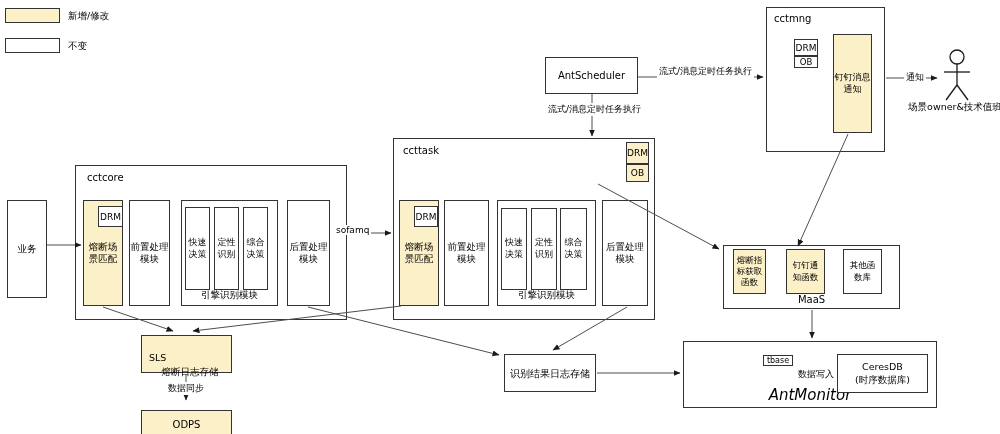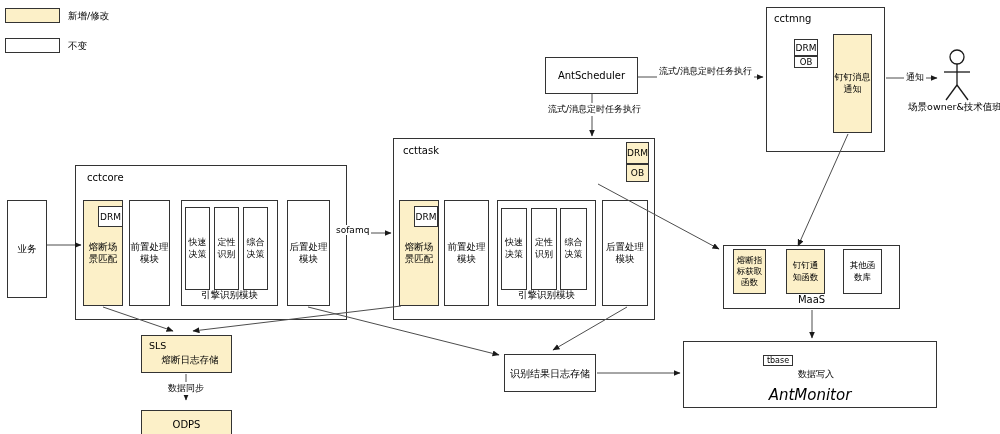--- a/index.html
+++ b/index.html
@@ -13,21 +13,21 @@
   .container.lvl2 { z-index:2; }
   .ctitle { position:absolute; top:6px; left:11px; font-size:10px; z-index:3; }
   .btitle { position:absolute; bottom:3px; left:0; width:100%; text-align:center; font-size:9.5px; z-index:3; }
   .tag { position:absolute; border:1px solid #333; background:#fff; box-sizing:border-box;
          display:flex; align-items:center; justify-content:center; font-size:9px; z-index:4; }
   .tag.hl { background:#fcf0c8; }
   .edge-label { position:absolute; font-size:9px; background:#fff; padding:0 2px; white-space:nowrap; z-index:6; }
   .plain-label { position:absolute; font-size:9.5px; z-index:6; white-space:nowrap; }
   svg.wires { position:absolute; left:0; top:0; width:1000px; height:434px; z-index:5; pointer-events:none; }
   .actor-label { position:absolute; font-size:9.5px; text-align:center; z-index:3; }
-  .sls-body { display:block; padding:4px 0 0 7px; text-align:left; font-size:9.5px; }
+  .sls-body { display:block; padding:16px 0 0 7px; text-align:left; font-size:9.5px; }
   .sls-line2 { text-align:center; margin-top:2px; }
 </style>
 </head>
 <body>
 
 <div class="canvas">
 
   <div class="node hl" style="left:5px;top:8px;width:55px;height:15px;"></div>
   <div class="plain-label" style="left:68px;top:10px;">新增/修改</div>
   <div class="node" style="left:5px;top:38px;width:55px;height:15px;"></div>
@@ -147,20 +147,26 @@
   </div>
 
   <div class="node" style="left:504px;top:354px;width:92px;height:38px;font-size:10px;">
     <span>识别结果日志存储</span>
   </div>
 
   <div class="container" style="left:683px;top:341px;width:254px;height:67px;">
     <div class="btitle" style="font-size:15px;font-style:italic;">AntMonitor</div>
   </div>
   <div class="tag" style="left:763px;top:355px;width:30px;height:11px;font-size:8px;">tbase</div>
+  <div class="node" style="left:837px;top:354px;width:91px;height:39px;font-size:9.5px;">
+    <span>
+      <div>CeresDB</div>
+      <div>(时序数据库)</div>
+    </span>
+  </div>
 
   <svg class="wires">
     <defs>
       <marker id="ah" markerWidth="8" markerHeight="8" refX="6.5" refY="3" orient="auto">
         <path d="M0,0 L7,3 L0,6 Z" fill="#1a1a1a"></path>
       </marker>
     </defs>
     <g stroke="#4d4d4d" stroke-width="1" fill="none">
       <line x1="47" y1="245" x2="81" y2="245" marker-end="url(#ah)"></line>
       <line x1="347" y1="233" x2="391" y2="233" marker-end="url(#ah)"></line>

